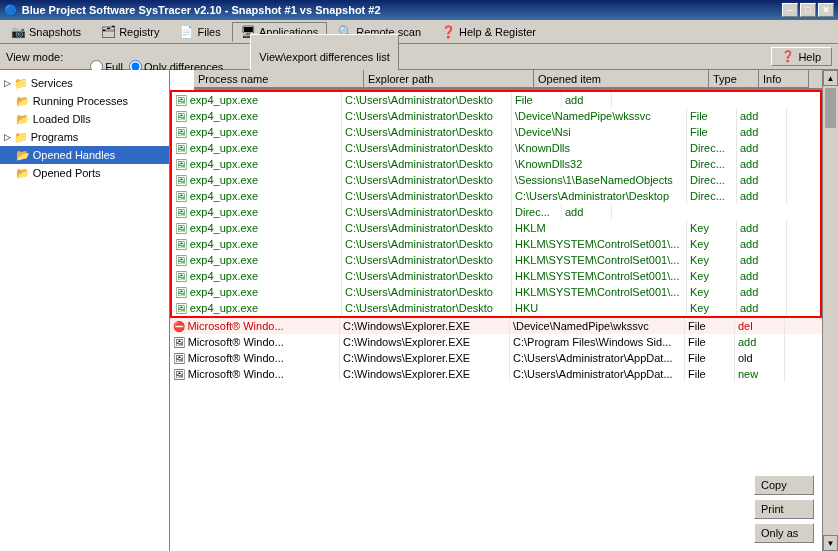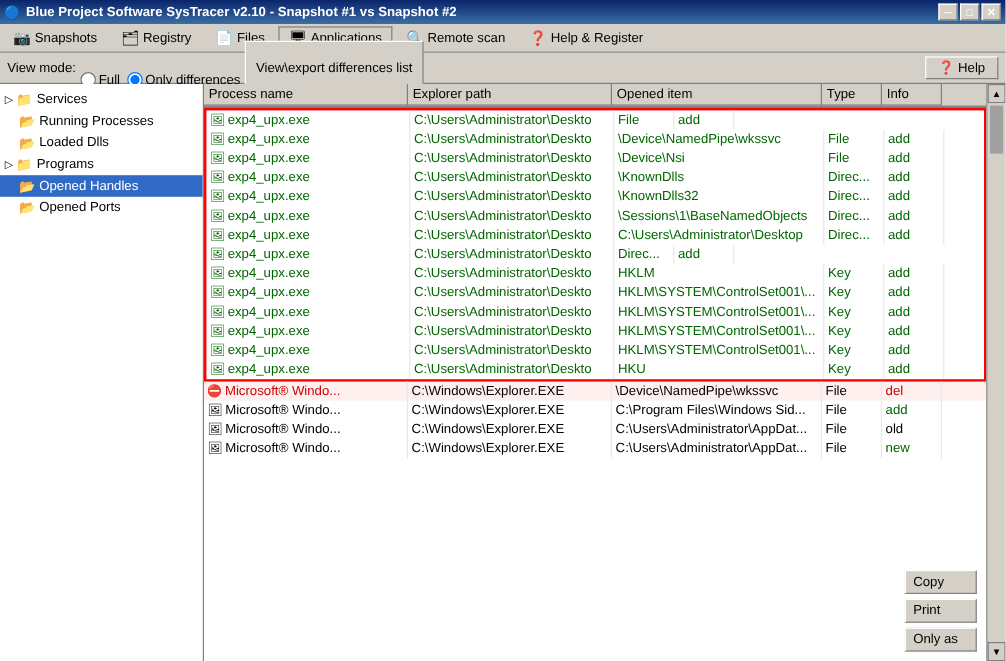--- a/index.html
+++ b/index.html
@@ -64,21 +64,21 @@
     }
     .menu-tab-icon { font-size: 12px; }
 
     
     .toolbar {
       background: #d4d0c8;
       display: flex;
       align-items: center;
       height: 26px;
       padding: 2px 6px;
-      gap: 0;
+      gap: 23px;
       border-bottom: 1px solid #808080;
     }
     .view-mode-label { font-size: 11px; margin-right: 4px; }
     .radio-group { display: flex; gap: 6px; align-items: center; }
     .radio-item { display: flex; align-items: center; gap: 2px; font-size: 11px; cursor: pointer; margin-top: 20px; }
     .view-btn {
       padding: 16px 8px;
       background: #d4d0c8;
       border: 1px solid #808080;
       border-top-color: #fff;
@@ -139,20 +139,21 @@
 
     
     .table-header {
       display: flex;
       background: #d4d0c8;
       border-bottom: 2px solid #808080;
       font-size: 11px;
       font-weight: bold;
       min-height: 20px;
       flex-shrink: 0;
+      margin-left: 24px;
     }
     .th {
       padding: 2px 4px;
       border-right: 1px solid #808080;
       border-bottom: 1px solid #808080;
       background: #d4d0c8;
       cursor: pointer;
       display: flex; align-items: center;
       user-select: none;
       font-weight: normal;

